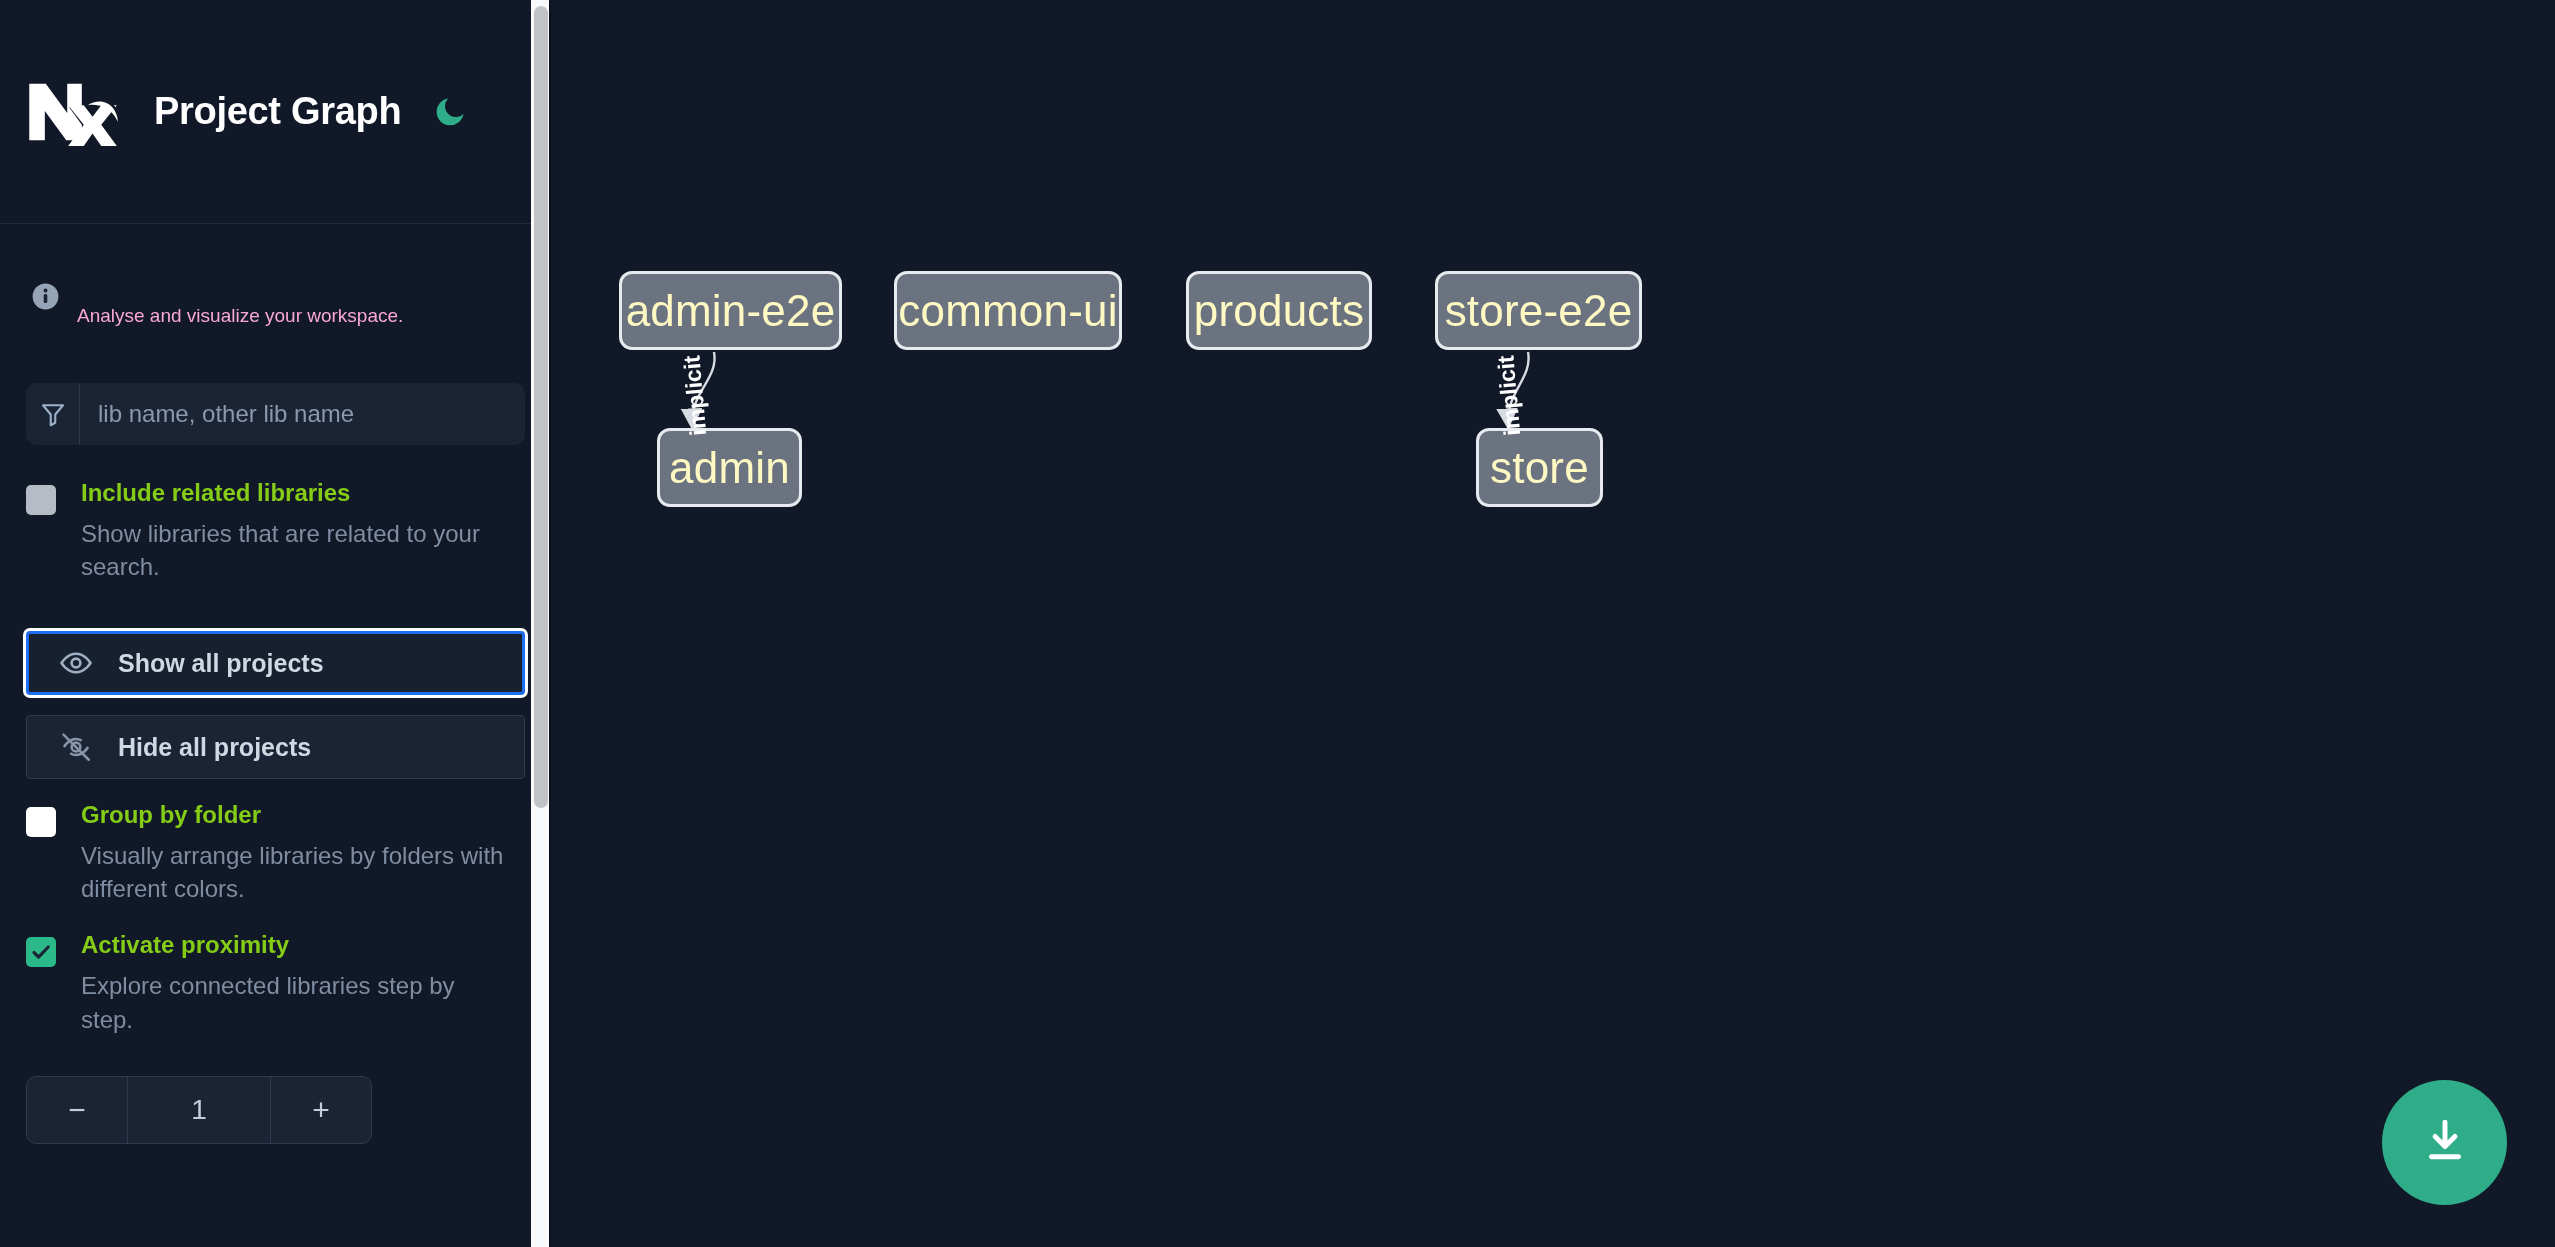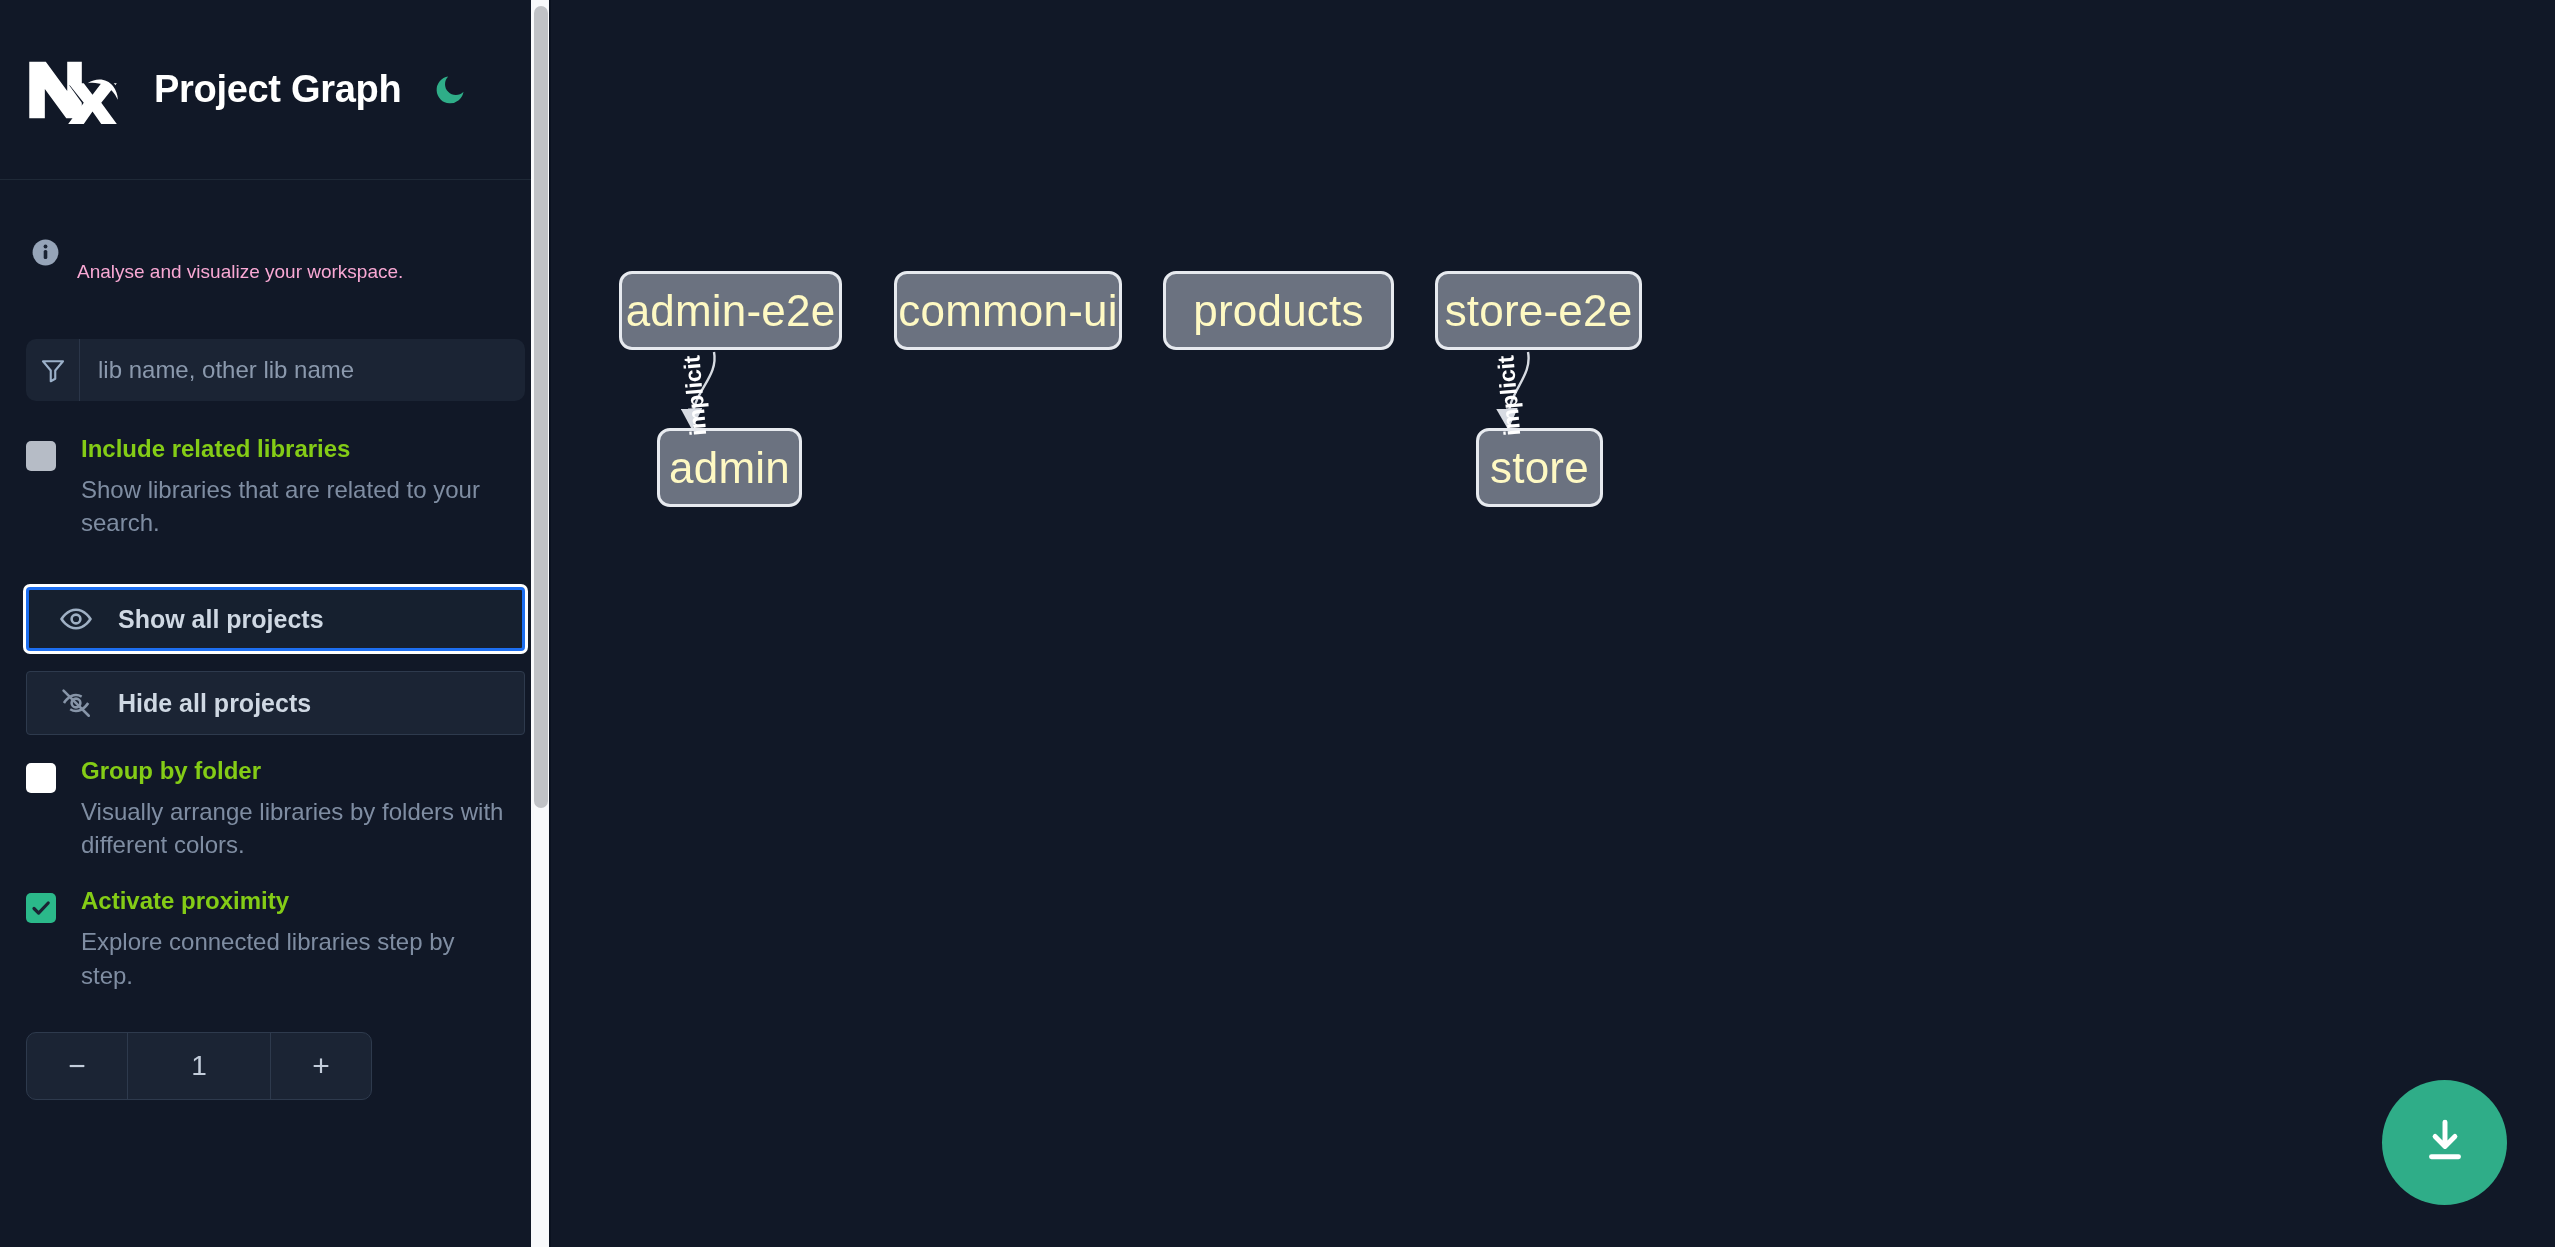--- a/index.html
+++ b/index.html
@@ -14,21 +14,21 @@
   
   .sidebar{
     position:relative;
     width:551px;height:1247px;
     background:#111827;
     box-sizing:border-box;
     flex:0 0 551px;
     overflow:hidden;
   }
   .sb-header{
-    height:180px;
+    height:224px;
     display:flex;align-items:center;
     padding-left:26px;
     box-sizing:border-box;
     border-bottom:1px solid #1f2937;
   }
   .logo{width:98px;height:72px;flex:0 0 98px;}
   .app-title{
     color:#ffffff;
     font-size:38px;
     font-weight:600;
@@ -320,21 +320,21 @@
       <path d="M163,352 C168,378 140,392 141,424" fill="none" stroke="#d7dbe2" stroke-width="2.4" marker-end="url(#arr)"></path>
       <path d="M977,352 C982,378 955,392 957,424" fill="none" stroke="#d7dbe2" stroke-width="2.4" marker-end="url(#arr)"></path>
     </svg>
 
     <div class="node" style="left:68px;top:271px;width:223px;height:79px">
       <span>admin-e2e</span>
     </div>
     <div class="node" style="left:343px;top:271px;width:228px;height:79px">
       <span>common-ui</span>
     </div>
-    <div class="node" style="left:612px;top:271px;width:231px;height:79px">
+    <div class="node" style="left:635px;top:271px;width:186px;height:79px">
       <span>products</span>
     </div>
     <div class="node" style="left:884px;top:271px;width:207px;height:79px">
       <span>store-e2e</span>
     </div>
     <div class="node" style="left:106px;top:428px;width:145px;height:79px">
       <span>admin</span>
     </div>
     <div class="node" style="left:925px;top:428px;width:127px;height:79px">
       <span>store</span>

